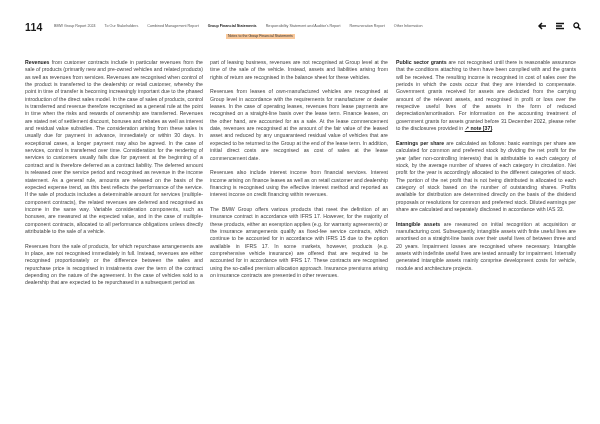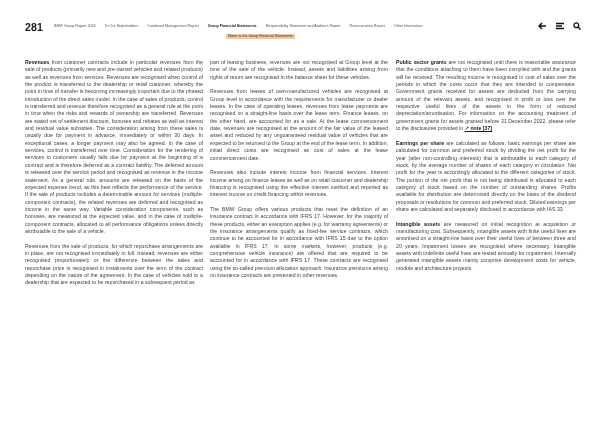--- a/index.html
+++ b/index.html
@@ -44,21 +44,21 @@
   .col b { color: #1a1a1a; font-weight: bold; }
   .c1 { left: 25px; }
   .c2 { left: 210px; }
   .c3 { left: 396px; width: 180px; }
   .note-link { color: #1a1a1a; font-weight: bold; text-decoration: underline; }
 </style>
 </head>
 <body>
 
 <div class="header">
-  <div class="page-num">281</div>
+  <div class="page-num">114</div>
   <div class="nav">
     <span>BMW Group Report 2024</span>
     <span>To Our Stakeholders</span>
     <span>Combined Management Report</span>
     <span class="active">Group Financial Statements</span>
     <span>Responsibility Statement and Auditor's Report</span>
     <span>Remuneration Report</span>
     <span>Other Information</span>
   </div>
   <div class="subnav">Notes to the Group Financial Statements</div>

